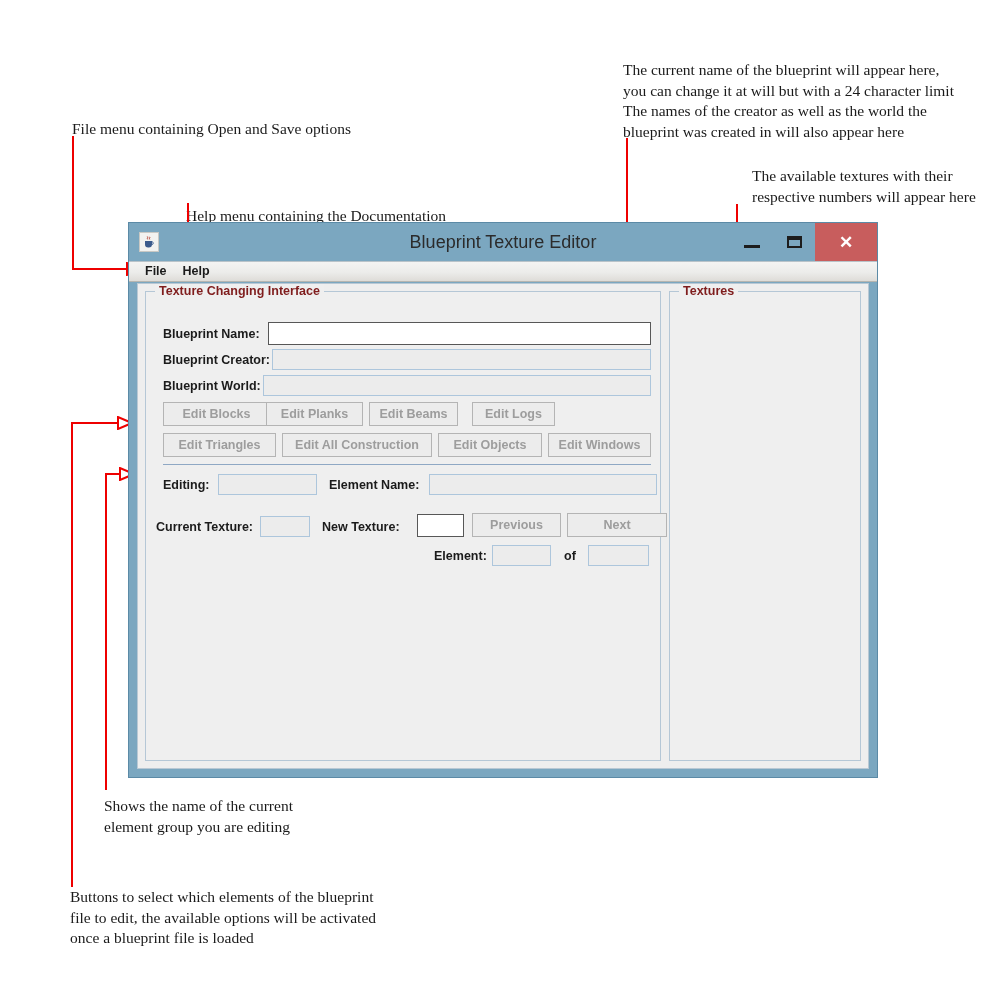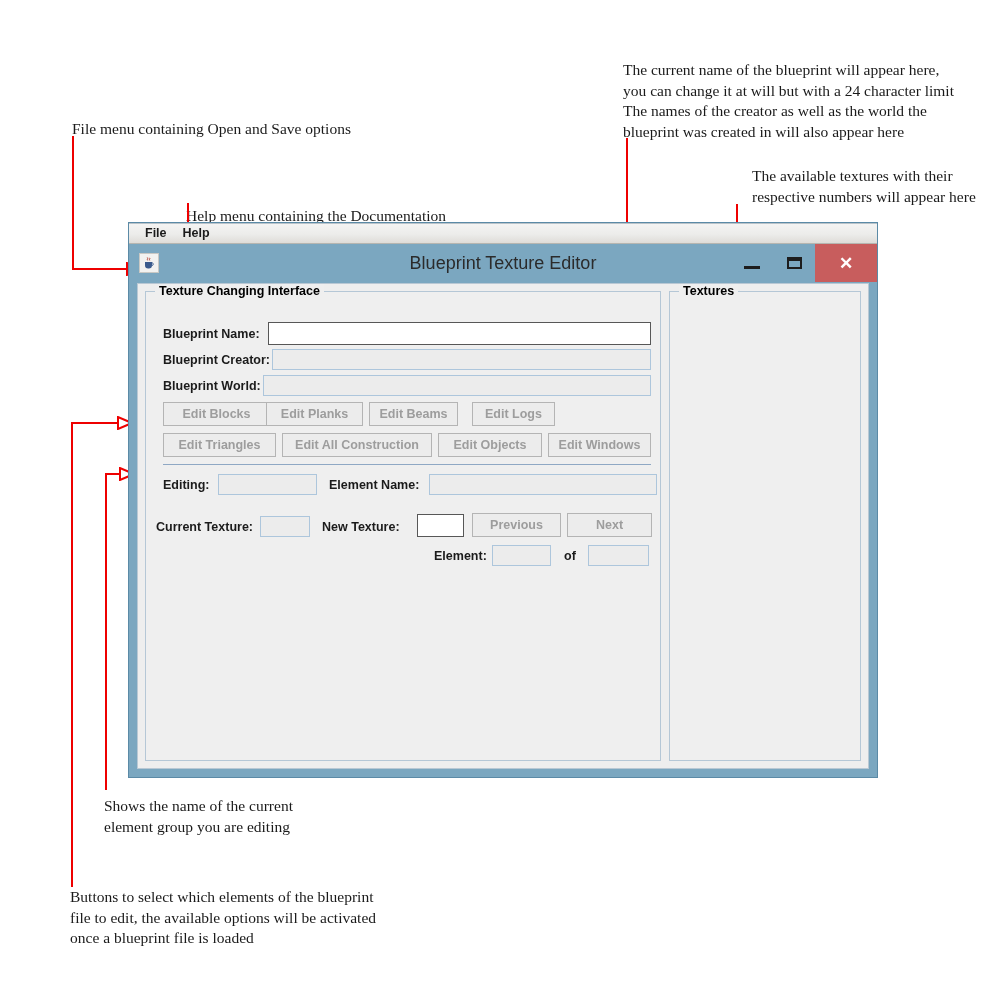--- a/index.html
+++ b/index.html
@@ -110,21 +110,21 @@
     margin: 7px 4px 7px 7px;
     box-sizing: border-box;
     background: #efefef;
   }
   #panel-main { flex: 0 0 516px; }
   #panel-tex  { flex: 1 1 auto; margin-left: 4px; margin-right: 7px; }
   .panel-title {
     position: absolute; top: -8px; left: 9px;
     background: #efefef;
     padding: 0 4px;
-    font-size: 12.5px; font-weight: bold; color: #000000;
+    font-size: 12.5px; font-weight: bold; color: #7f1d1d;
     font-family: "Liberation Sans", sans-serif;
   }
 
   .frm { position: absolute; }
   .lbl {
     font-size: 12.5px; font-weight: bold; color: #1b1b1b;
     font-family: "Liberation Sans", sans-serif;
     line-height: 18px;
   }
   .tf {
@@ -259,25 +259,20 @@
 
 <div class="rline hline" style="left:655px; top:514px; width:40px;"></div>
 <div class="rline vline" style="left:693px; top:514px; height:21px;"></div>
 <div class="arrow" style="left:649px; top:508px;">
   <svg width="16" height="14" viewBox="0 0 16 14">
       <polygon points="1,7 15,1 15,13" fill="#ffffff" stroke="#ee0000" stroke-width="2"></polygon>
     </svg>
 </div>
 
 <div id="window">
-
-  <div id="menubar">
-    <div class="menuitem">File</div>
-    <div class="menuitem">Help</div>
-  </div>
 
   <div id="titlebar">
     <div id="app-icon">
       <svg width="14" height="14" viewBox="0 0 14 14">
         <path d="M3 6 h7 v3.2 a3.2 3.2 0 0 1 -3.2 3.2 h-0.6 A3.2 3.2 0 0 1 3 9.2 Z" fill="#3a5a8c"></path>
         <path d="M10.2 6.6 a1.7 1.7 0 0 1 0 3.1" fill="none" stroke="#3a5a8c" stroke-width="1"></path>
         <path d="M5.3 1.5 c1.4 1 -0.8 1.6 0.4 2.9" fill="none" stroke="#b03a2e" stroke-width="1"></path>
         <path d="M7.4 1.8 c1.2 0.9 -0.7 1.4 0.3 2.6" fill="none" stroke="#b03a2e" stroke-width="1"></path>
       </svg>
     </div>
@@ -286,20 +281,25 @@
       <div class="wc">
           <div class="min-glyph"></div>
         </div>
       <div class="wc">
           <div class="max-glyph"></div>
         </div>
       <div class="wc close">✕</div>
     </div>
   </div>
 
+  <div id="menubar">
+    <div class="menuitem">File</div>
+    <div class="menuitem">Help</div>
+  </div>
+
   <div id="content">
 
     <div class="panel" id="panel-main">
       <div class="panel-title">Texture Changing Interface</div>
 
       <div class="frm lbl" style="left:17px; top:33px;">Blueprint Name:</div>
       <div class="frm tf enabled" style="left:122px; top:30px; width:383px; height:23px;"></div>
 
       <div class="frm lbl" style="left:17px; top:59px;">Blueprint Creator:</div>
       <div class="frm tf" style="left:126px; top:57px; width:379px; height:21px;"></div>
@@ -325,21 +325,21 @@
       <div class="frm lbl" style="left:183px; top:184px;">Element Name:</div>
       <div class="frm tf" style="left:283px; top:182px; width:228px; height:21px;"></div>
 
       <div class="frm lbl" style="left:10px; top:226px;">Current Texture:</div>
       <div class="frm tf" style="left:114px; top:224px; width:50px; height:21px;"></div>
 
       <div class="frm lbl" style="left:176px; top:226px;">New Texture:</div>
       <div class="frm tf enabled" style="left:271px; top:222px; width:47px; height:23px;"></div>
 
       <div class="frm btn" style="left:326px; top:221px; width:89px;">Previous</div>
-      <div class="frm btn" style="left:421px; top:221px; width:85px;">Next</div>
+      <div class="frm btn" style="left:421px; top:221px; width:100px;">Next</div>
 
       <div class="frm lbl" style="left:288px; top:255px;">Element:</div>
       <div class="frm tf" style="left:346px; top:253px; width:59px; height:21px;"></div>
       <div class="frm lbl" style="left:418px; top:255px;">of</div>
       <div class="frm tf" style="left:442px; top:253px; width:61px; height:21px;"></div>
     </div>
 
     <div class="panel" id="panel-tex">
       <div class="panel-title">Textures</div>
       <div style="position:absolute; left:2px; top:14px; right:2px; bottom:2px;"></div>

